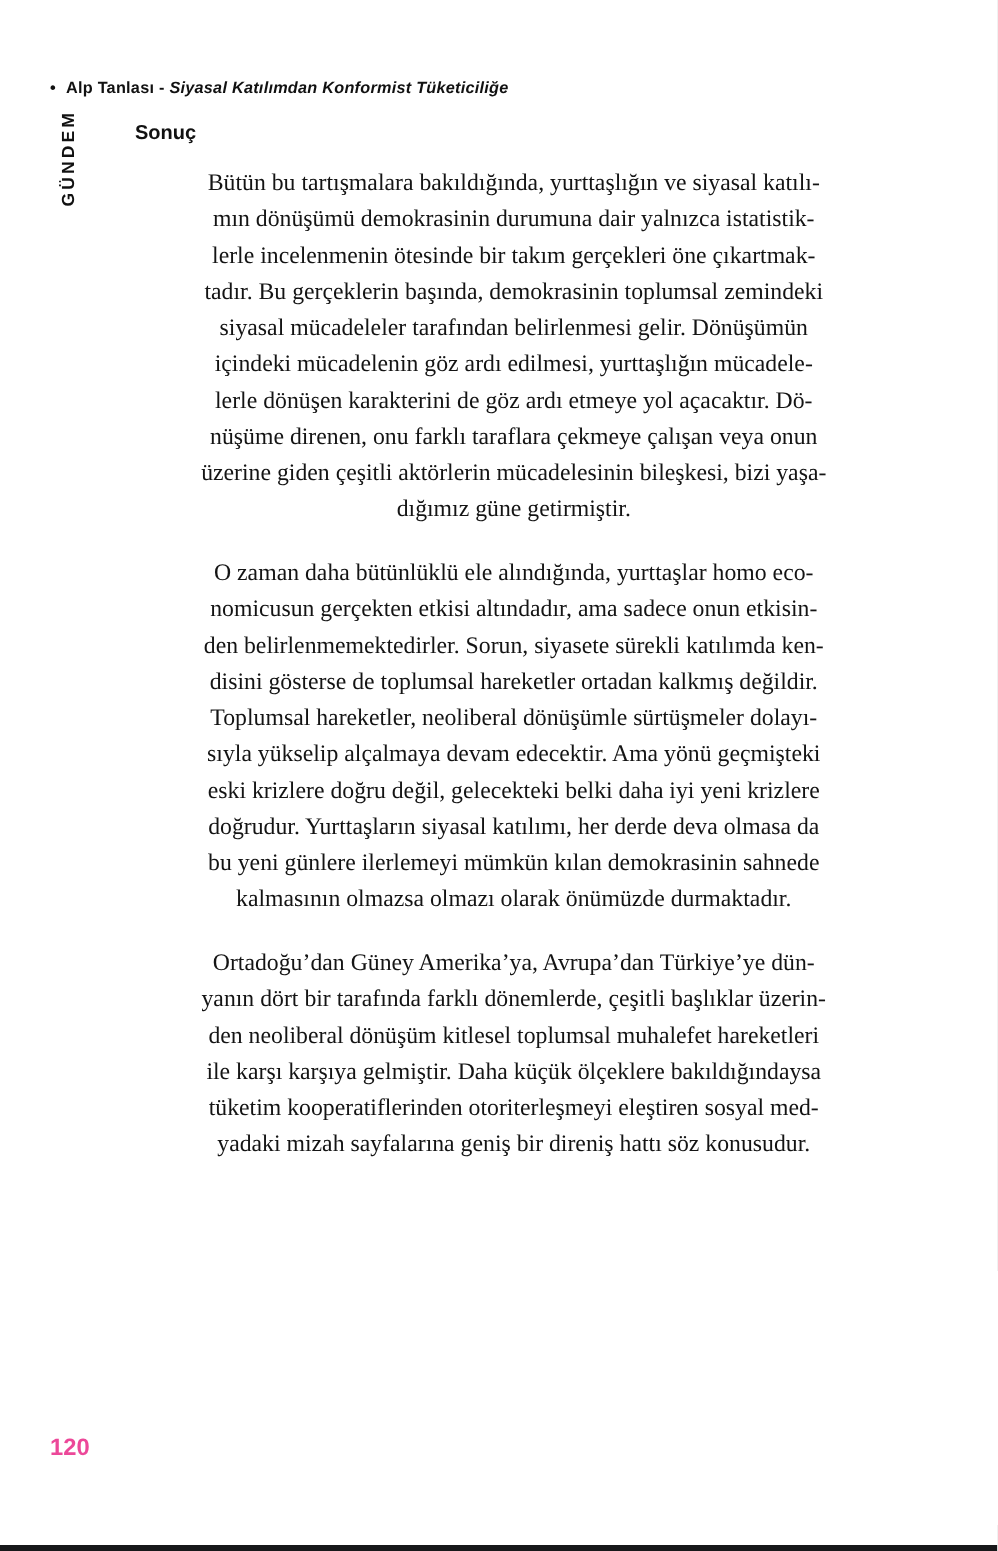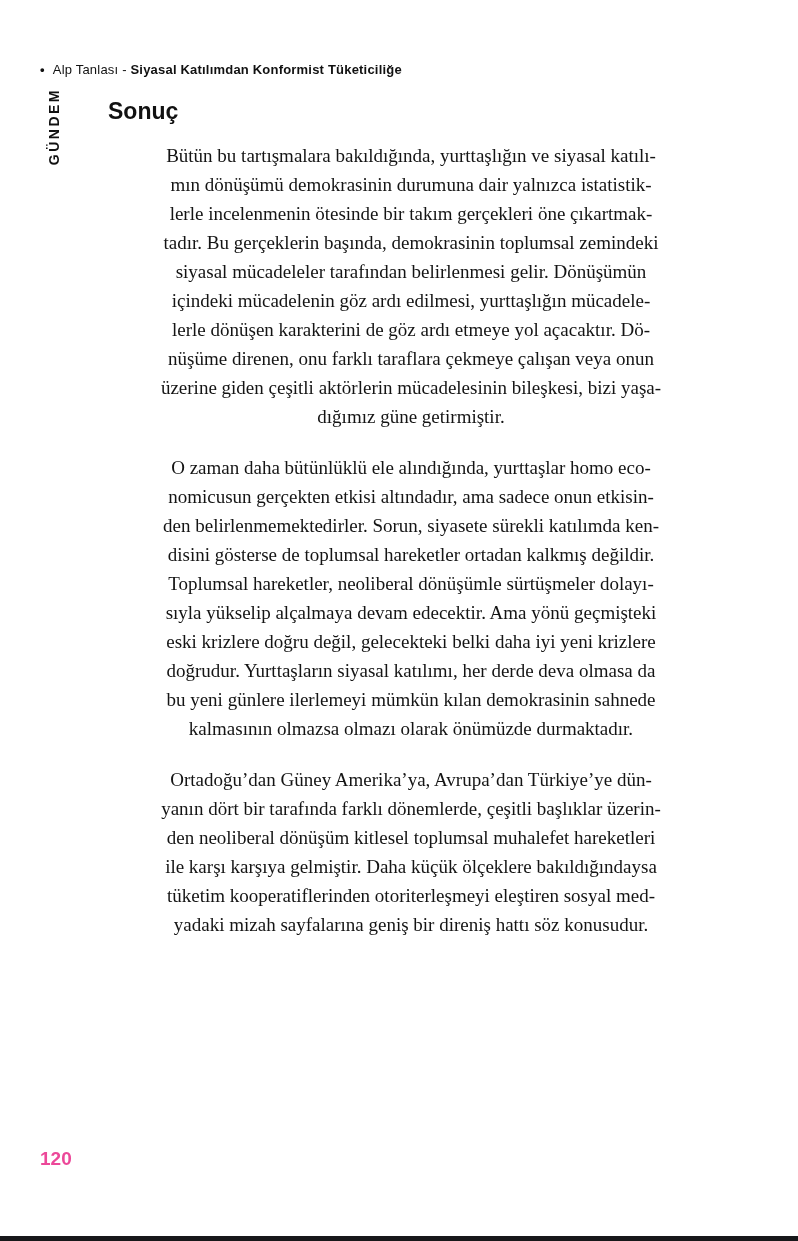--- a/index.html
+++ b/index.html
@@ -26,25 +26,26 @@
     letter-spacing: 0.2px;
     color: #111;
     white-space: nowrap;
   }
   .page-header .bullet {
     font-size: 13px;
     margin-right: 8px;
     font-weight: 700;
   }
   .page-header .author {
-    font-weight: 400;
+    font-weight: 700;
     font-family: "Liberation Sans", sans-serif;
   }
   .page-header .book-title {
     font-weight: 700;
+    font-style: italic;
   }
   .vertical-label {
     position: absolute;
     top: 88px;
     left: 46px;
     writing-mode: vertical-rl;
     transform: rotate(180deg);
     font-family: "Liberation Sans", sans-serif;
     font-weight: 700;
     font-size: 14px;
@@ -53,21 +54,21 @@
   }
   .content {
     position: absolute;
     top: 98px;
     left: 108px;
     width: 606px;
   }
   .section-heading {
     font-family: "Liberation Sans", sans-serif;
     font-weight: 700;
-    font-size: 23px;
+    font-size: 16px;
     color: #111;
     margin: 0 0 16px 0;
   }
   .para {
     white-space: pre-line;
     font-size: 19px;
     line-height: 29px;
     margin: 0 0 22px 0;
     color: #141414;
     text-align: center;

